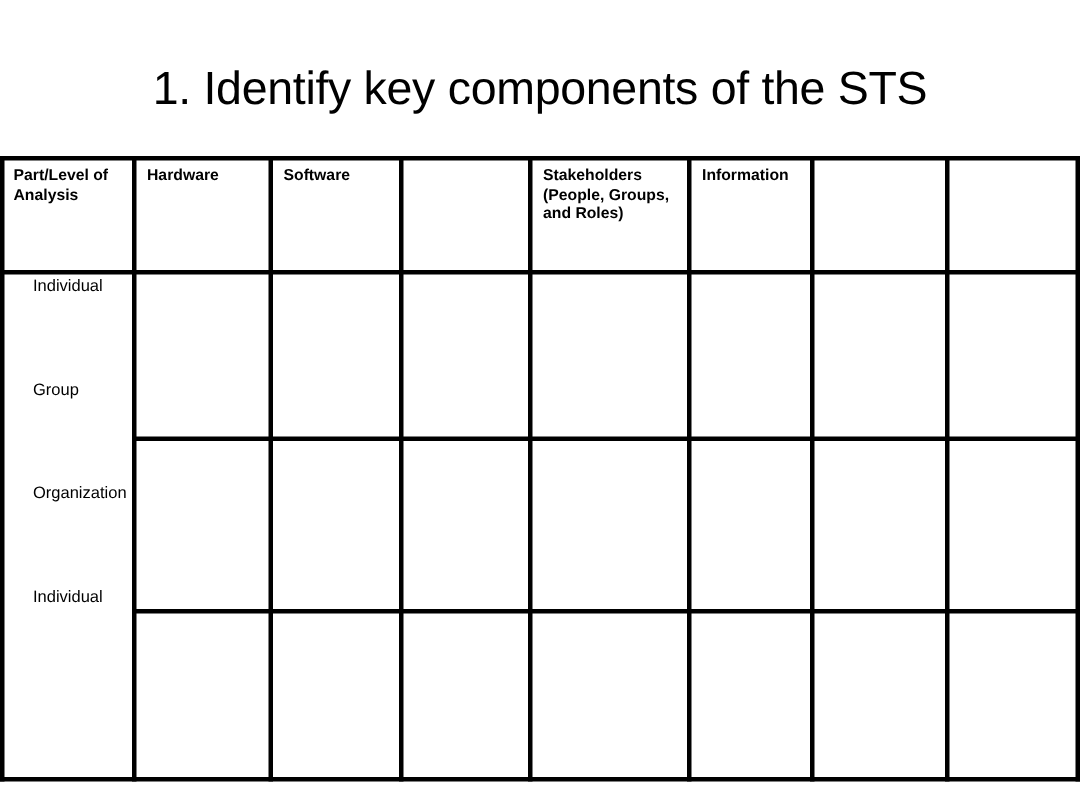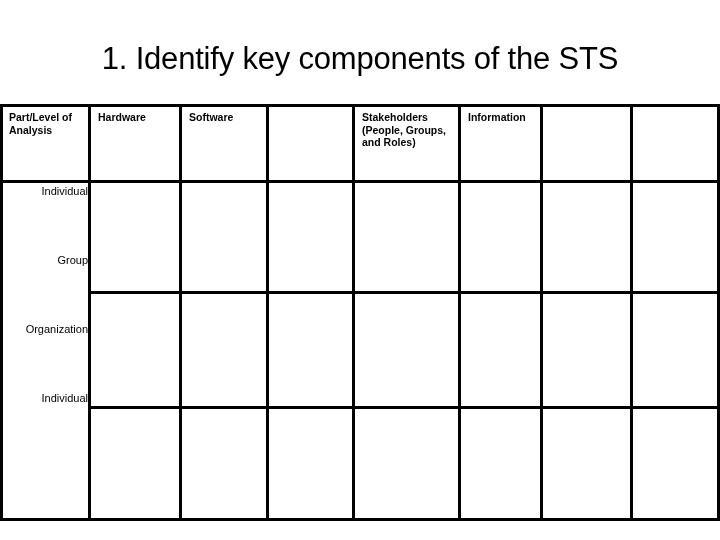--- a/index.html
+++ b/index.html
@@ -86,28 +86,27 @@
     font-family: "Liberation Sans", sans-serif;
     font-size: 10.5px;
     font-weight: bold;
     line-height: 12.6px;
     color: #000000;
   }
 
   
   .rowlabel {
     position: absolute;
-    left: 6px;
+    left: 22px;
     width: 82px;
     font-family: "Liberation Sans", sans-serif;
     font-size: 11px;
     font-weight: 400;
     line-height: 13px;
     color: #000000;
-    text-align: right;
   }
 
   
   .cell {
     position: absolute;
     box-sizing: border-box;
     background: transparent;
   }
 </style>
 </head>

